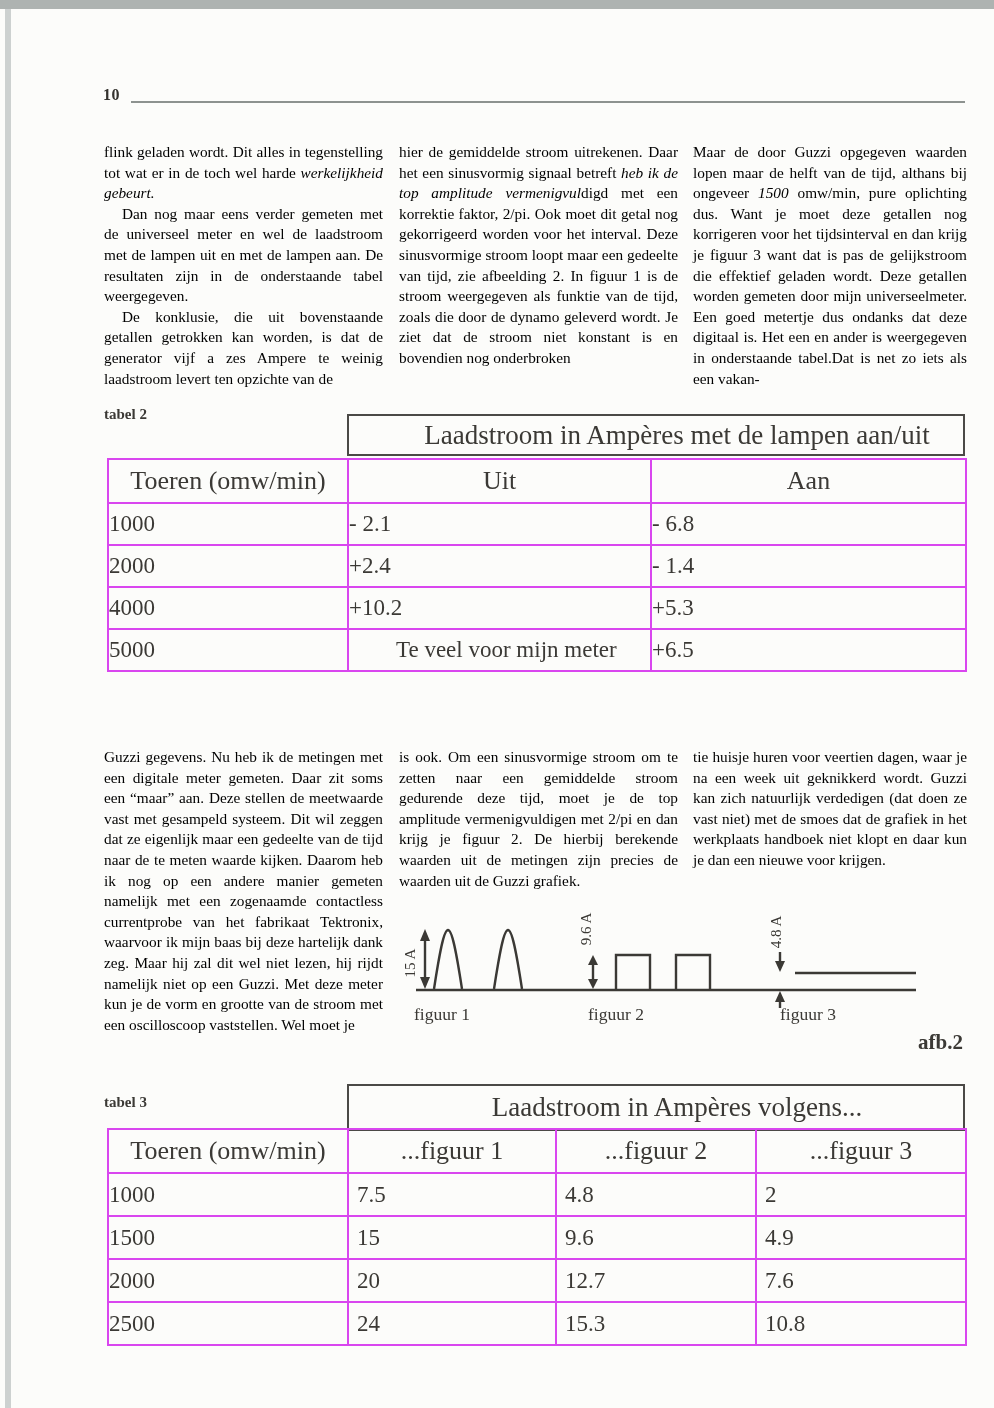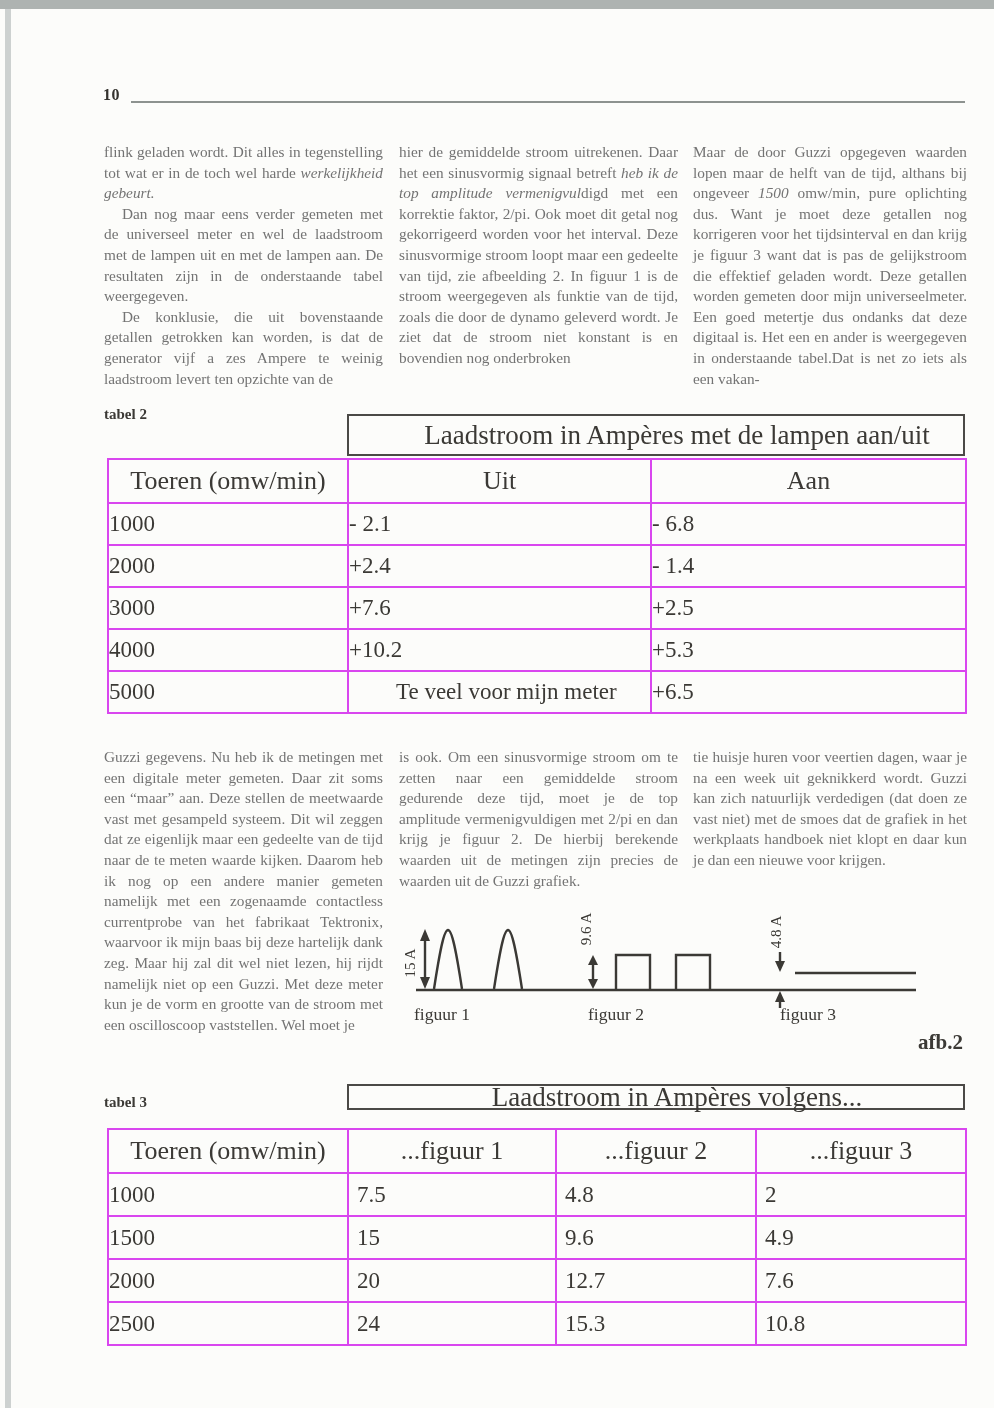--- a/index.html
+++ b/index.html
@@ -14,21 +14,21 @@
   .scan-top-band{position:absolute;left:0;top:0;width:994px;height:9px;background:#aeb3b1;}
   .scan-left-strip{position:absolute;left:5px;top:9px;width:6px;height:1399px;background:#cdd1d0;}
 
   .page-number{position:absolute;left:103px;top:86px;font-size:16px;font-weight:bold;letter-spacing:.5px;}
   .header-rule{position:absolute;left:131px;top:101px;width:834px;height:2px;background:#8d928f;}
 
   .textcol{
     position:absolute;width:279px;
     font-size:15.3px;line-height:20.6px;
     text-align:justify;
-    color:#737373;
+    color:#000000;
     font-family:Liberation Serif, serif;
   }
   .textcol p{margin:0;}
   .textcol p.indent{text-indent:18px;}
   .ital{font-style:italic;}
 
   .col1-top{left:104px;top:142px;}
   .col2-top{left:399px;top:142px;}
   .col3-top{left:693px;top:142px;width:274px;}
   .col1-mid{left:104px;top:747px;}
@@ -39,21 +39,21 @@
   .t2-label{left:104px;top:406px;}
   .t3-label{left:104px;top:1094px;}
 
   .table-title{
     position:absolute;left:347px;width:618px;
     border:2.5px solid #4b4946;box-sizing:border-box;
     display:flex;align-items:center;justify-content:center;
     font-size:27px;color:#3b3935;background:#fcfcfa;padding-left:42px;
   }
   .t2-title{top:414px;height:42px;}
-  .t3-title{top:1084px;height:26px;}
+  .t3-title{top:1084px;height:47px;}
 
   table.dtable{
     position:absolute;left:107px;width:858px;
     border-collapse:collapse;table-layout:fixed;
     font-size:23px;color:#3b3935;
   }
   .t2-table{top:458px;}
   .t3-table{top:1128px;}
   table.dtable th,table.dtable td{
     border:2px solid #d946ef;
@@ -122,25 +122,20 @@
     </tr>
     <tr>
       <td class="rowhead">1000</td>
       <td class="datacell">- 2.1</td>
       <td class="datacell">- 6.8</td>
     </tr>
     <tr>
       <td class="rowhead">2000</td>
       <td class="datacell">+2.4</td>
       <td class="datacell">- 1.4</td>
-    </tr>
-    <tr>
-      <td class="rowhead">3000</td>
-      <td class="datacell">+7.6</td>
-      <td class="datacell">+2.5</td>
     </tr>
     <tr>
       <td class="rowhead">4000</td>
       <td class="datacell">+10.2</td>
       <td class="datacell">+5.3</td>
     </tr>
     <tr>
       <td class="rowhead">5000</td>
       <td class="datacell" style="padding-left:47px">Te veel voor mijn meter</td>
       <td class="datacell">+6.5</td>

